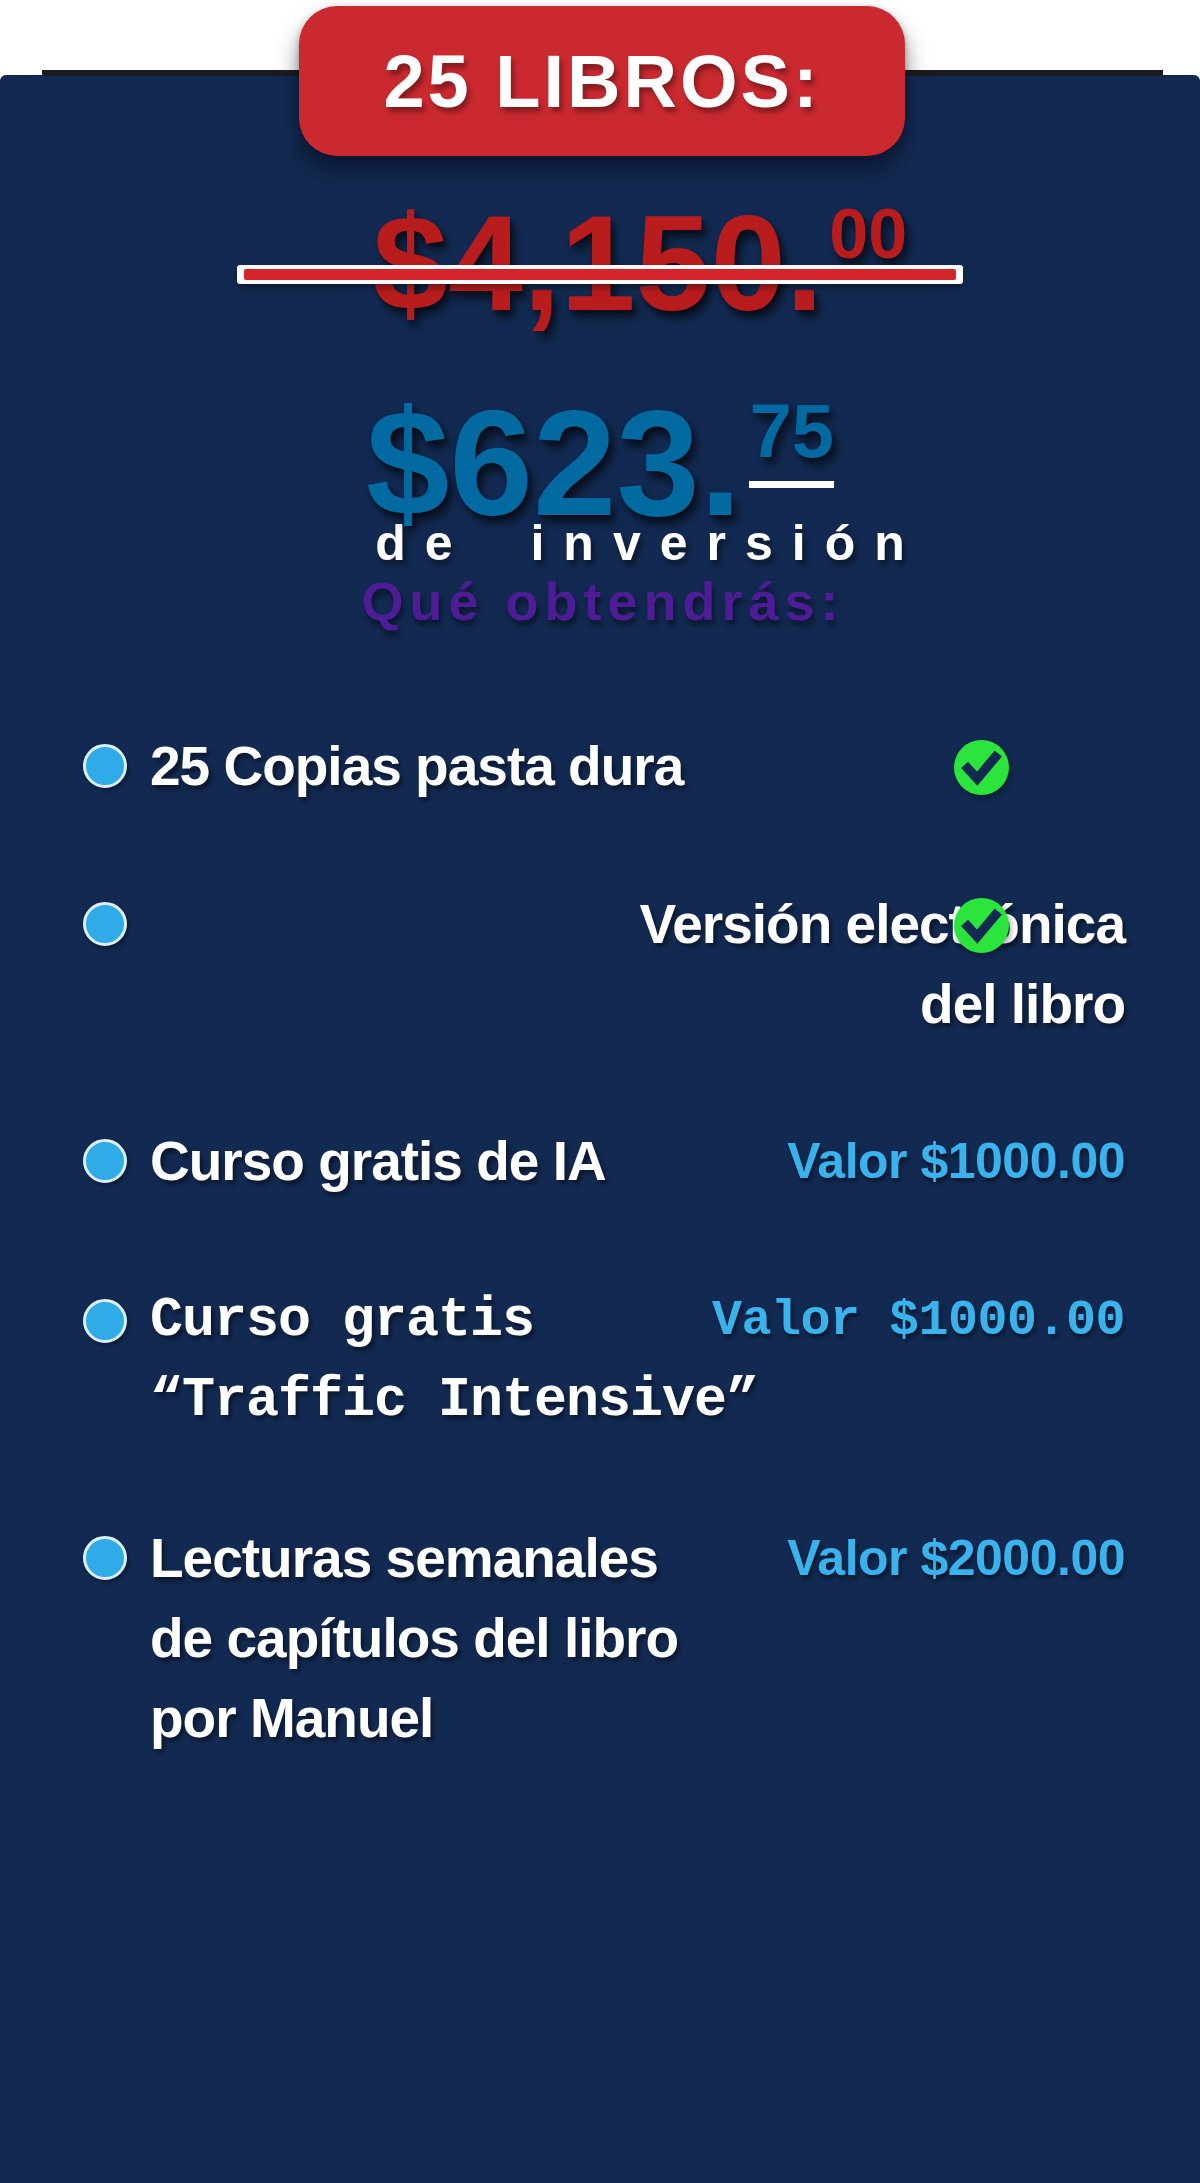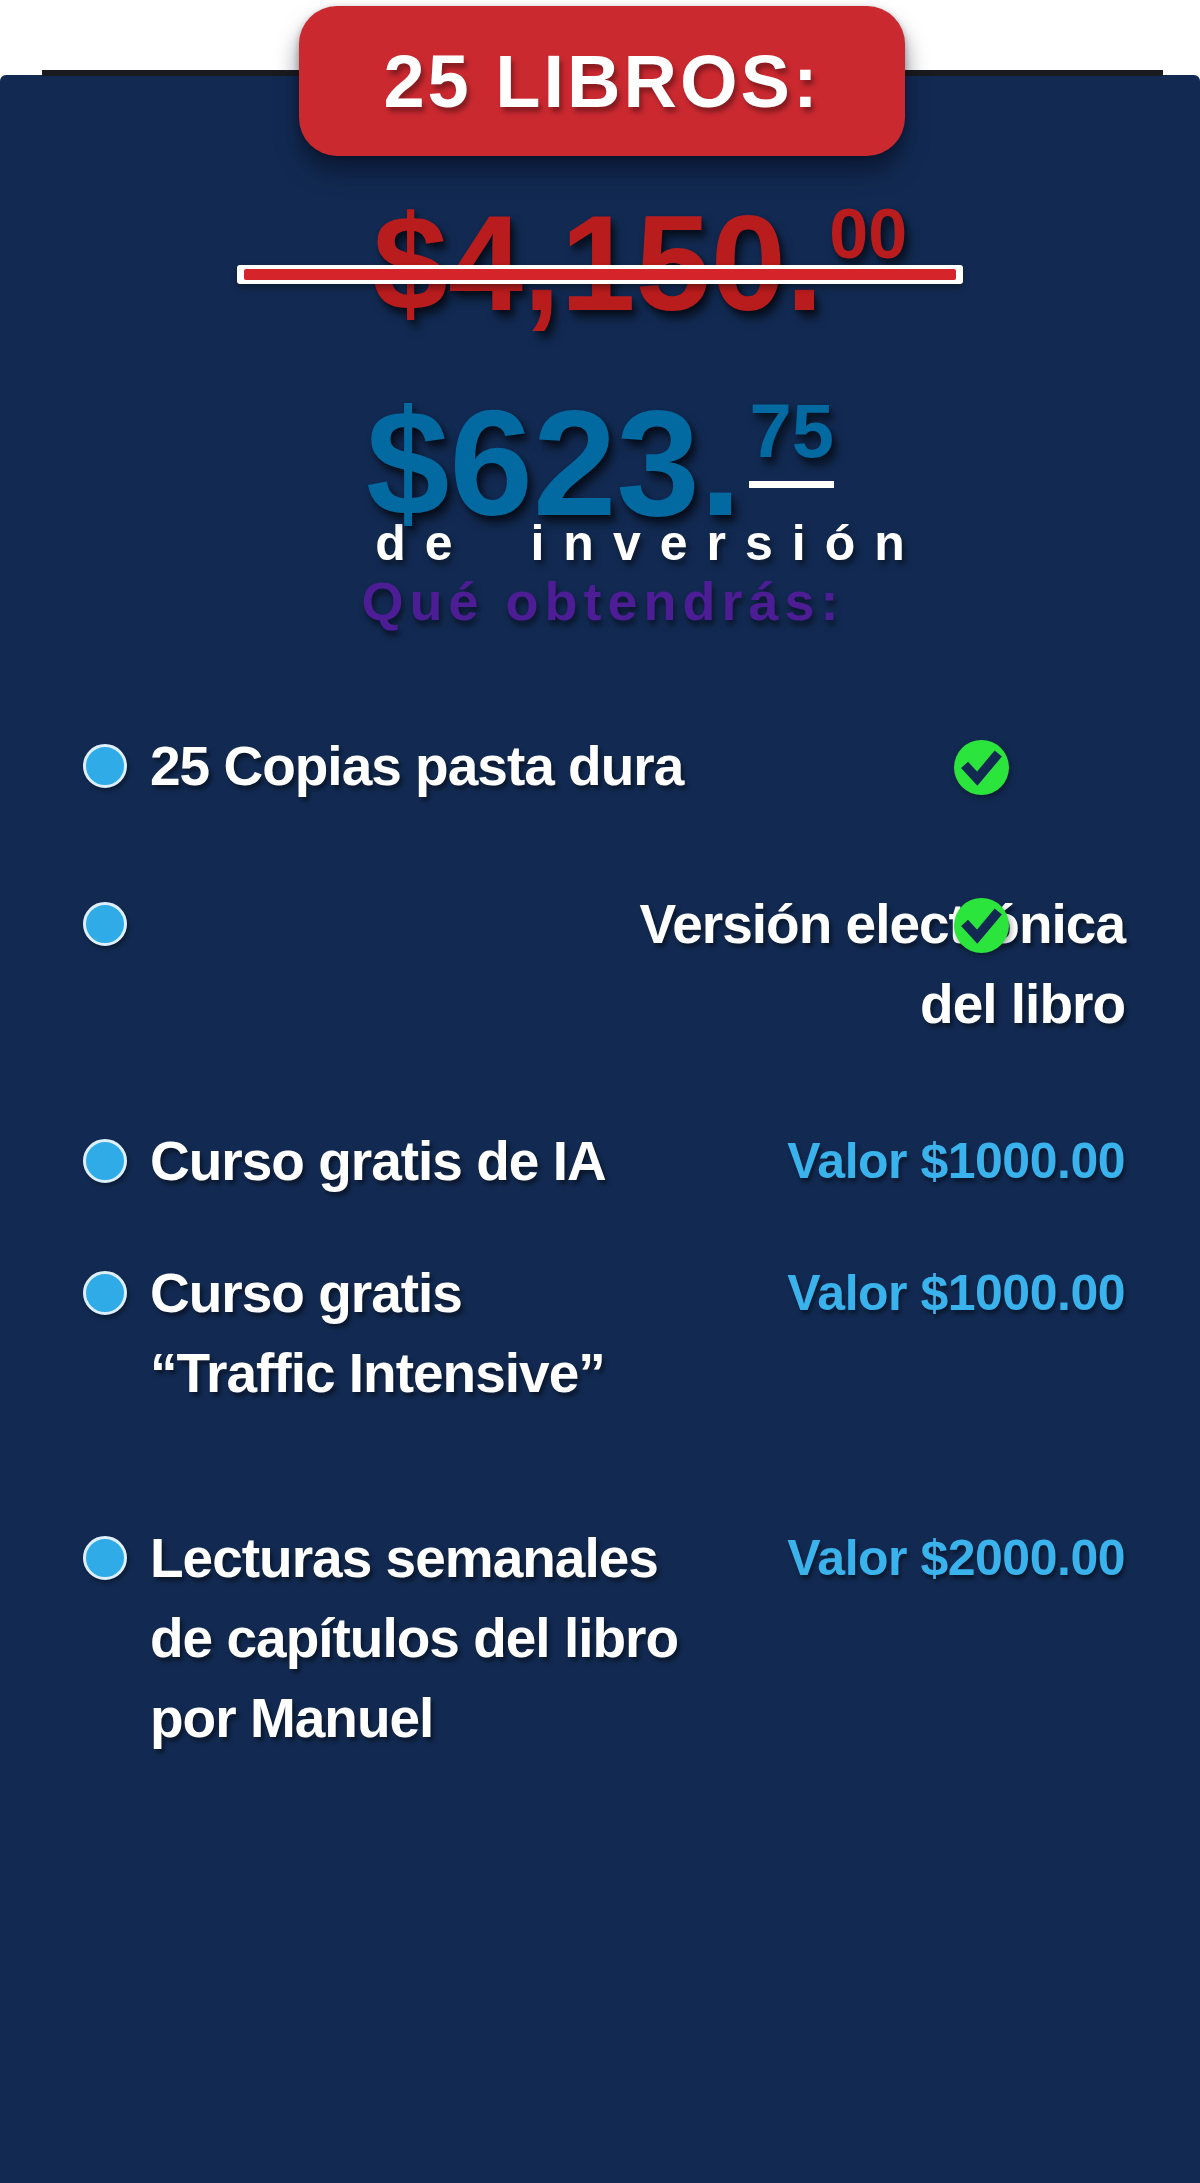--- a/index.html
+++ b/index.html
@@ -133,21 +133,21 @@
             <circle cx="32" cy="32" r="32" fill="#2be43c"></circle>
             <path d="M16 33 L27 45 L48 20" fill="none" stroke="#122a52" stroke-width="11" stroke-linecap="square" stroke-linejoin="miter"></path>
           </svg>
         </span>
       </div>
       <div class="row" style="top: 1121px;">
         <span class="bullet"></span>
         <div class="row-text">Curso gratis de IA</div>
         <div class="row-value">Valor $1000.00</div>
       </div>
-      <div class="row" style="top: 1253px;">
+      <div class="row" style="top: 1281px; font-family: Liberation Mono, monospace;">
         <span class="bullet"></span>
         <div class="row-text">Curso gratis
 “Traffic Intensive”</div>
         <div class="row-value">Valor $1000.00</div>
       </div>
       <div class="row" style="top: 1518px;">
         <span class="bullet"></span>
         <div class="row-text">Lecturas semanales
 de capítulos del libro
 por Manuel</div>

